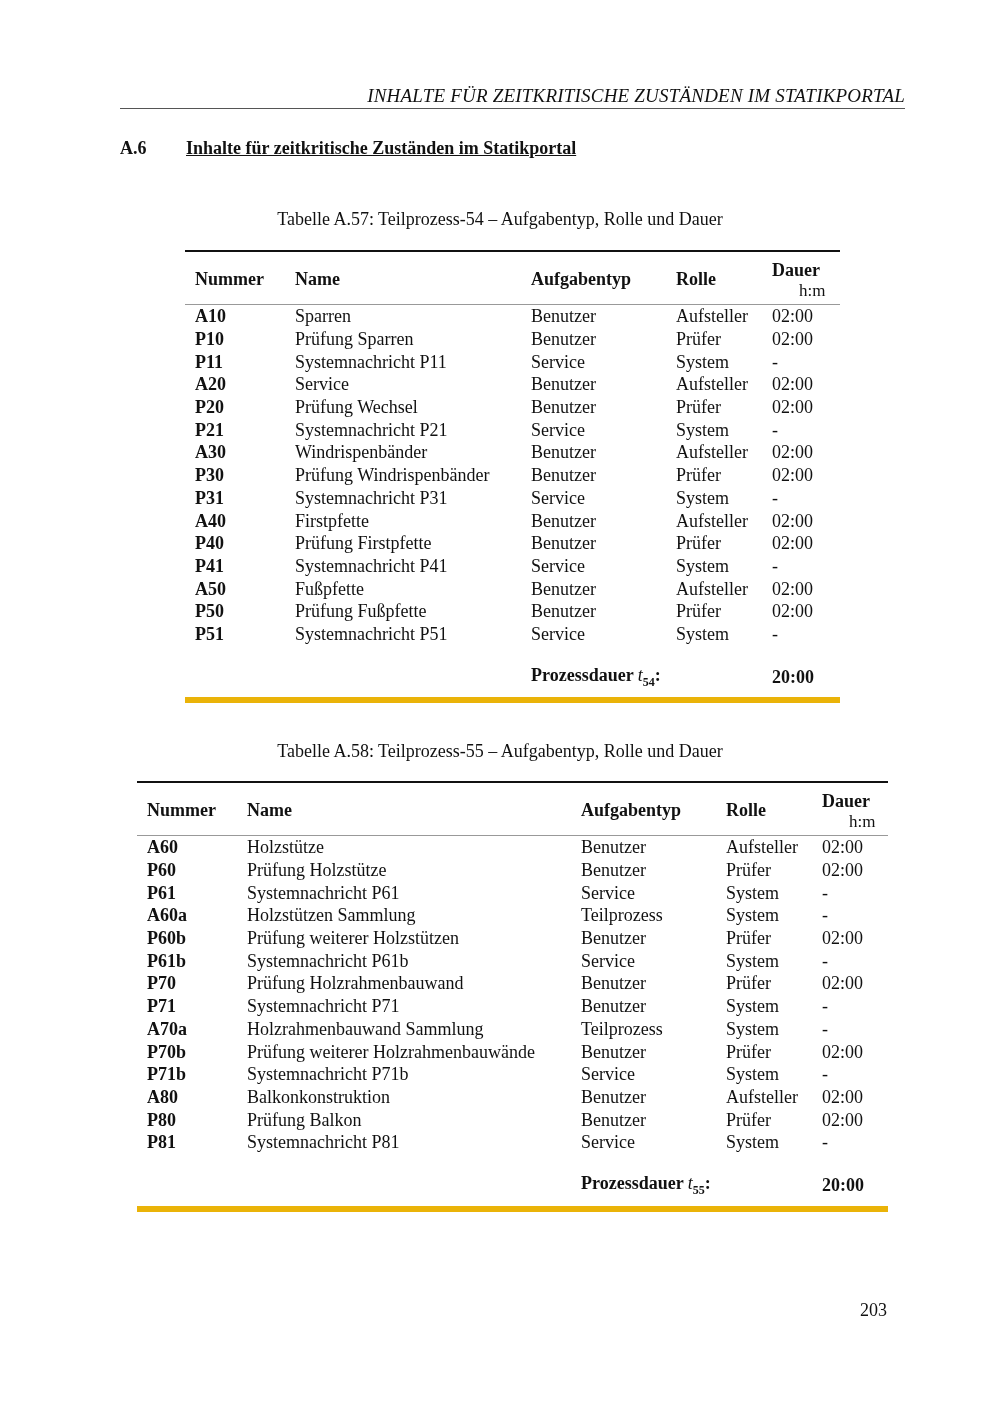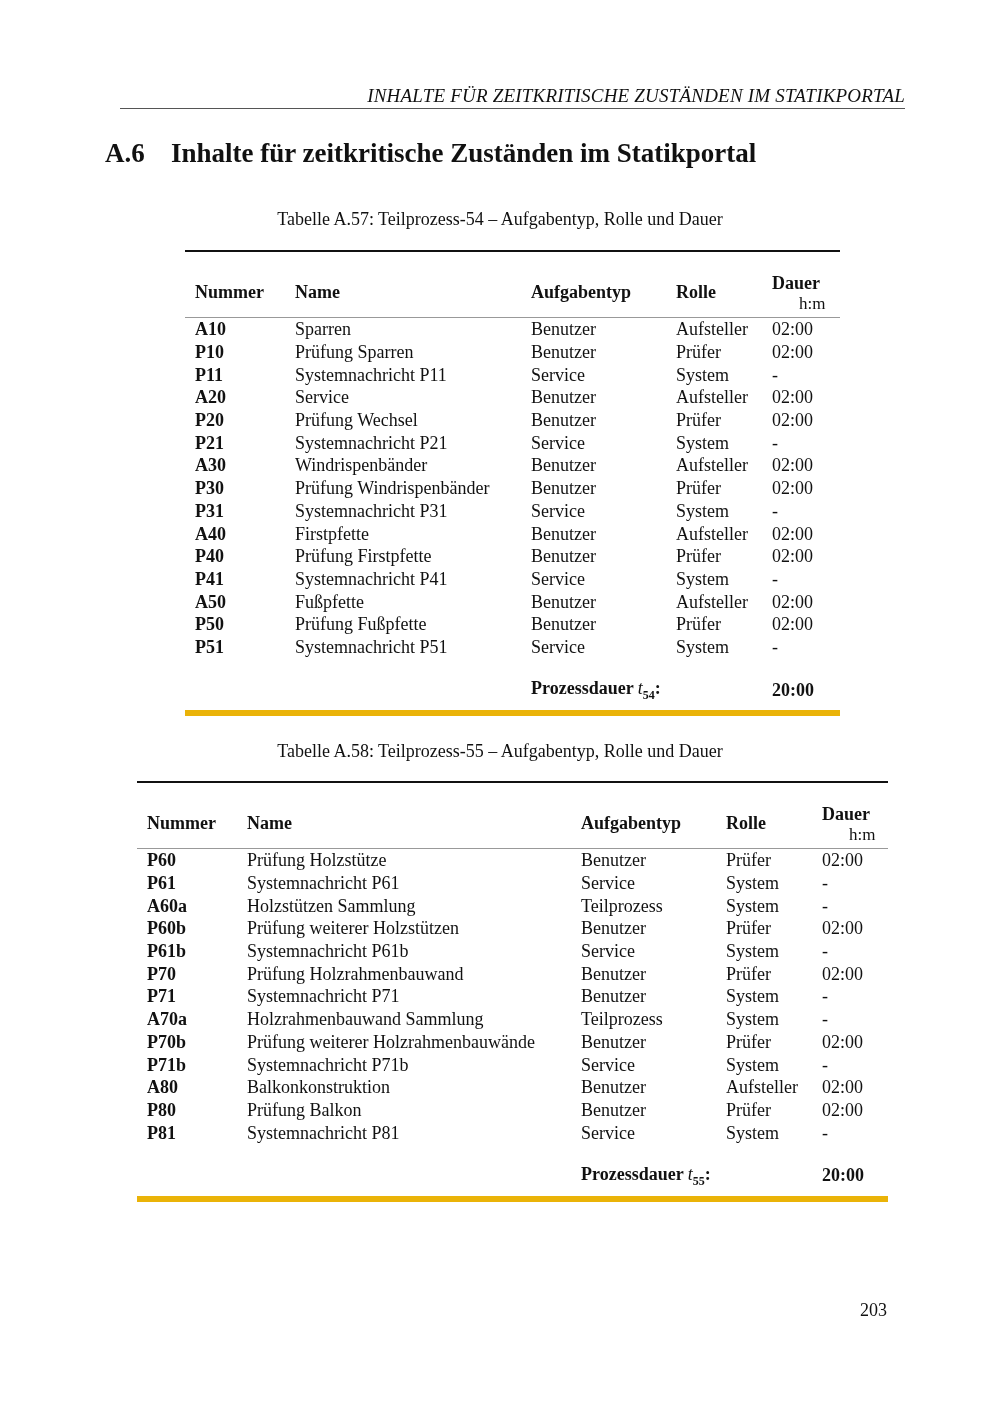--- a/index.html
+++ b/index.html
@@ -1,29 +1,29 @@
 <!DOCTYPE html>
 <html><head>
 <meta charset="utf-8">
 <style>
   html, body { margin:0; padding:0; background:#ffffff; }
   body { width:1000px; height:1414px; position:relative; overflow:hidden;
          font-family:"DejaVu Serif", "Liberation Serif", serif; color:#111; }
   .running-header { position:absolute; left:120px; top:85px; width:785px; text-align:right;
          font-family:"Liberation Serif", serif; font-style:italic; font-size:19px; letter-spacing:0.2px; }
   .header-rule { position:absolute; left:120px; top:108px; width:785px; height:1px; background:#555; }
-  .section-title { position:absolute; left:105px; top:138px; font-family:"Liberation Serif", serif;
-         font-weight:bold; font-size:27px; }
+  .section-title { position:absolute; left:120px; top:138px; font-family:"Liberation Serif", serif;
+         font-weight:bold; font-size:18px;text-decoration:underline; }
   .section-title .num { display:inline-block; width:66px; }
   .caption { position:absolute; left:0; width:1000px; text-align:center; font-family:"Liberation Serif", serif;
          font-size:18px; }
   table.tp { position:absolute; border-collapse:collapse; font-family:"Liberation Serif", serif; font-size:18px; }
   table.tp th, table.tp td { padding:0 10px 0 10px; text-align:left; white-space:nowrap; vertical-align:middle; }
   table.tp thead tr.top th { border-top:2px solid #111; }
-  table.tp thead th { font-weight:bold; height:50px; padding-top:15px; border-bottom:1px solid #999; }
+  table.tp thead th { font-weight:bold; height:50px; padding-top:2px; border-bottom:1px solid #999; }
   table.tp thead th .unit { display:block; font-weight:normal; font-size:17px; line-height:19px;margin-left:27px; }
   table.tp thead th.dauer { line-height:22px; }
   table.tp tbody td { height:22.7px; line-height:22px; }
   table.tp tbody td.num { font-weight:bold; }
   table.tp tfoot td { height:40px; padding-top:12px; border-bottom:6px solid #eab308; font-weight:bold; }
   table.tp tfoot td .sub { font-style:italic; font-weight:normal; }
   table.tp tfoot td sub { font-size:12px; font-style:normal; }
   .page-number { position:absolute; left:860px; top:1300px; width:45px; text-align:left;
          font-family:"Liberation Serif", serif; font-size:18px; }
 </style>
@@ -176,20 +176,27 @@
       <th style="width:125px;">Aufgabentyp</th>
       <th style="width:76px;">Rolle</th>
       <th class="dauer">
         <span>Dauer</span>
         <span class="unit">h:m</span>
       </th>
     </tr>
   </thead>
   <tbody>
       <tr>
+        <td class="num">A60</td>
+        <td>Holzstütze</td>
+        <td>Benutzer</td>
+        <td>Aufsteller</td>
+        <td>02:00</td>
+      </tr>
+      <tr>
         <td class="num">P60</td>
         <td>Prüfung Holzstütze</td>
         <td>Benutzer</td>
         <td>Prüfer</td>
         <td>02:00</td>
       </tr>
       <tr>
         <td class="num">P61</td>
         <td>Systemnachricht P61</td>
         <td>Service</td>

